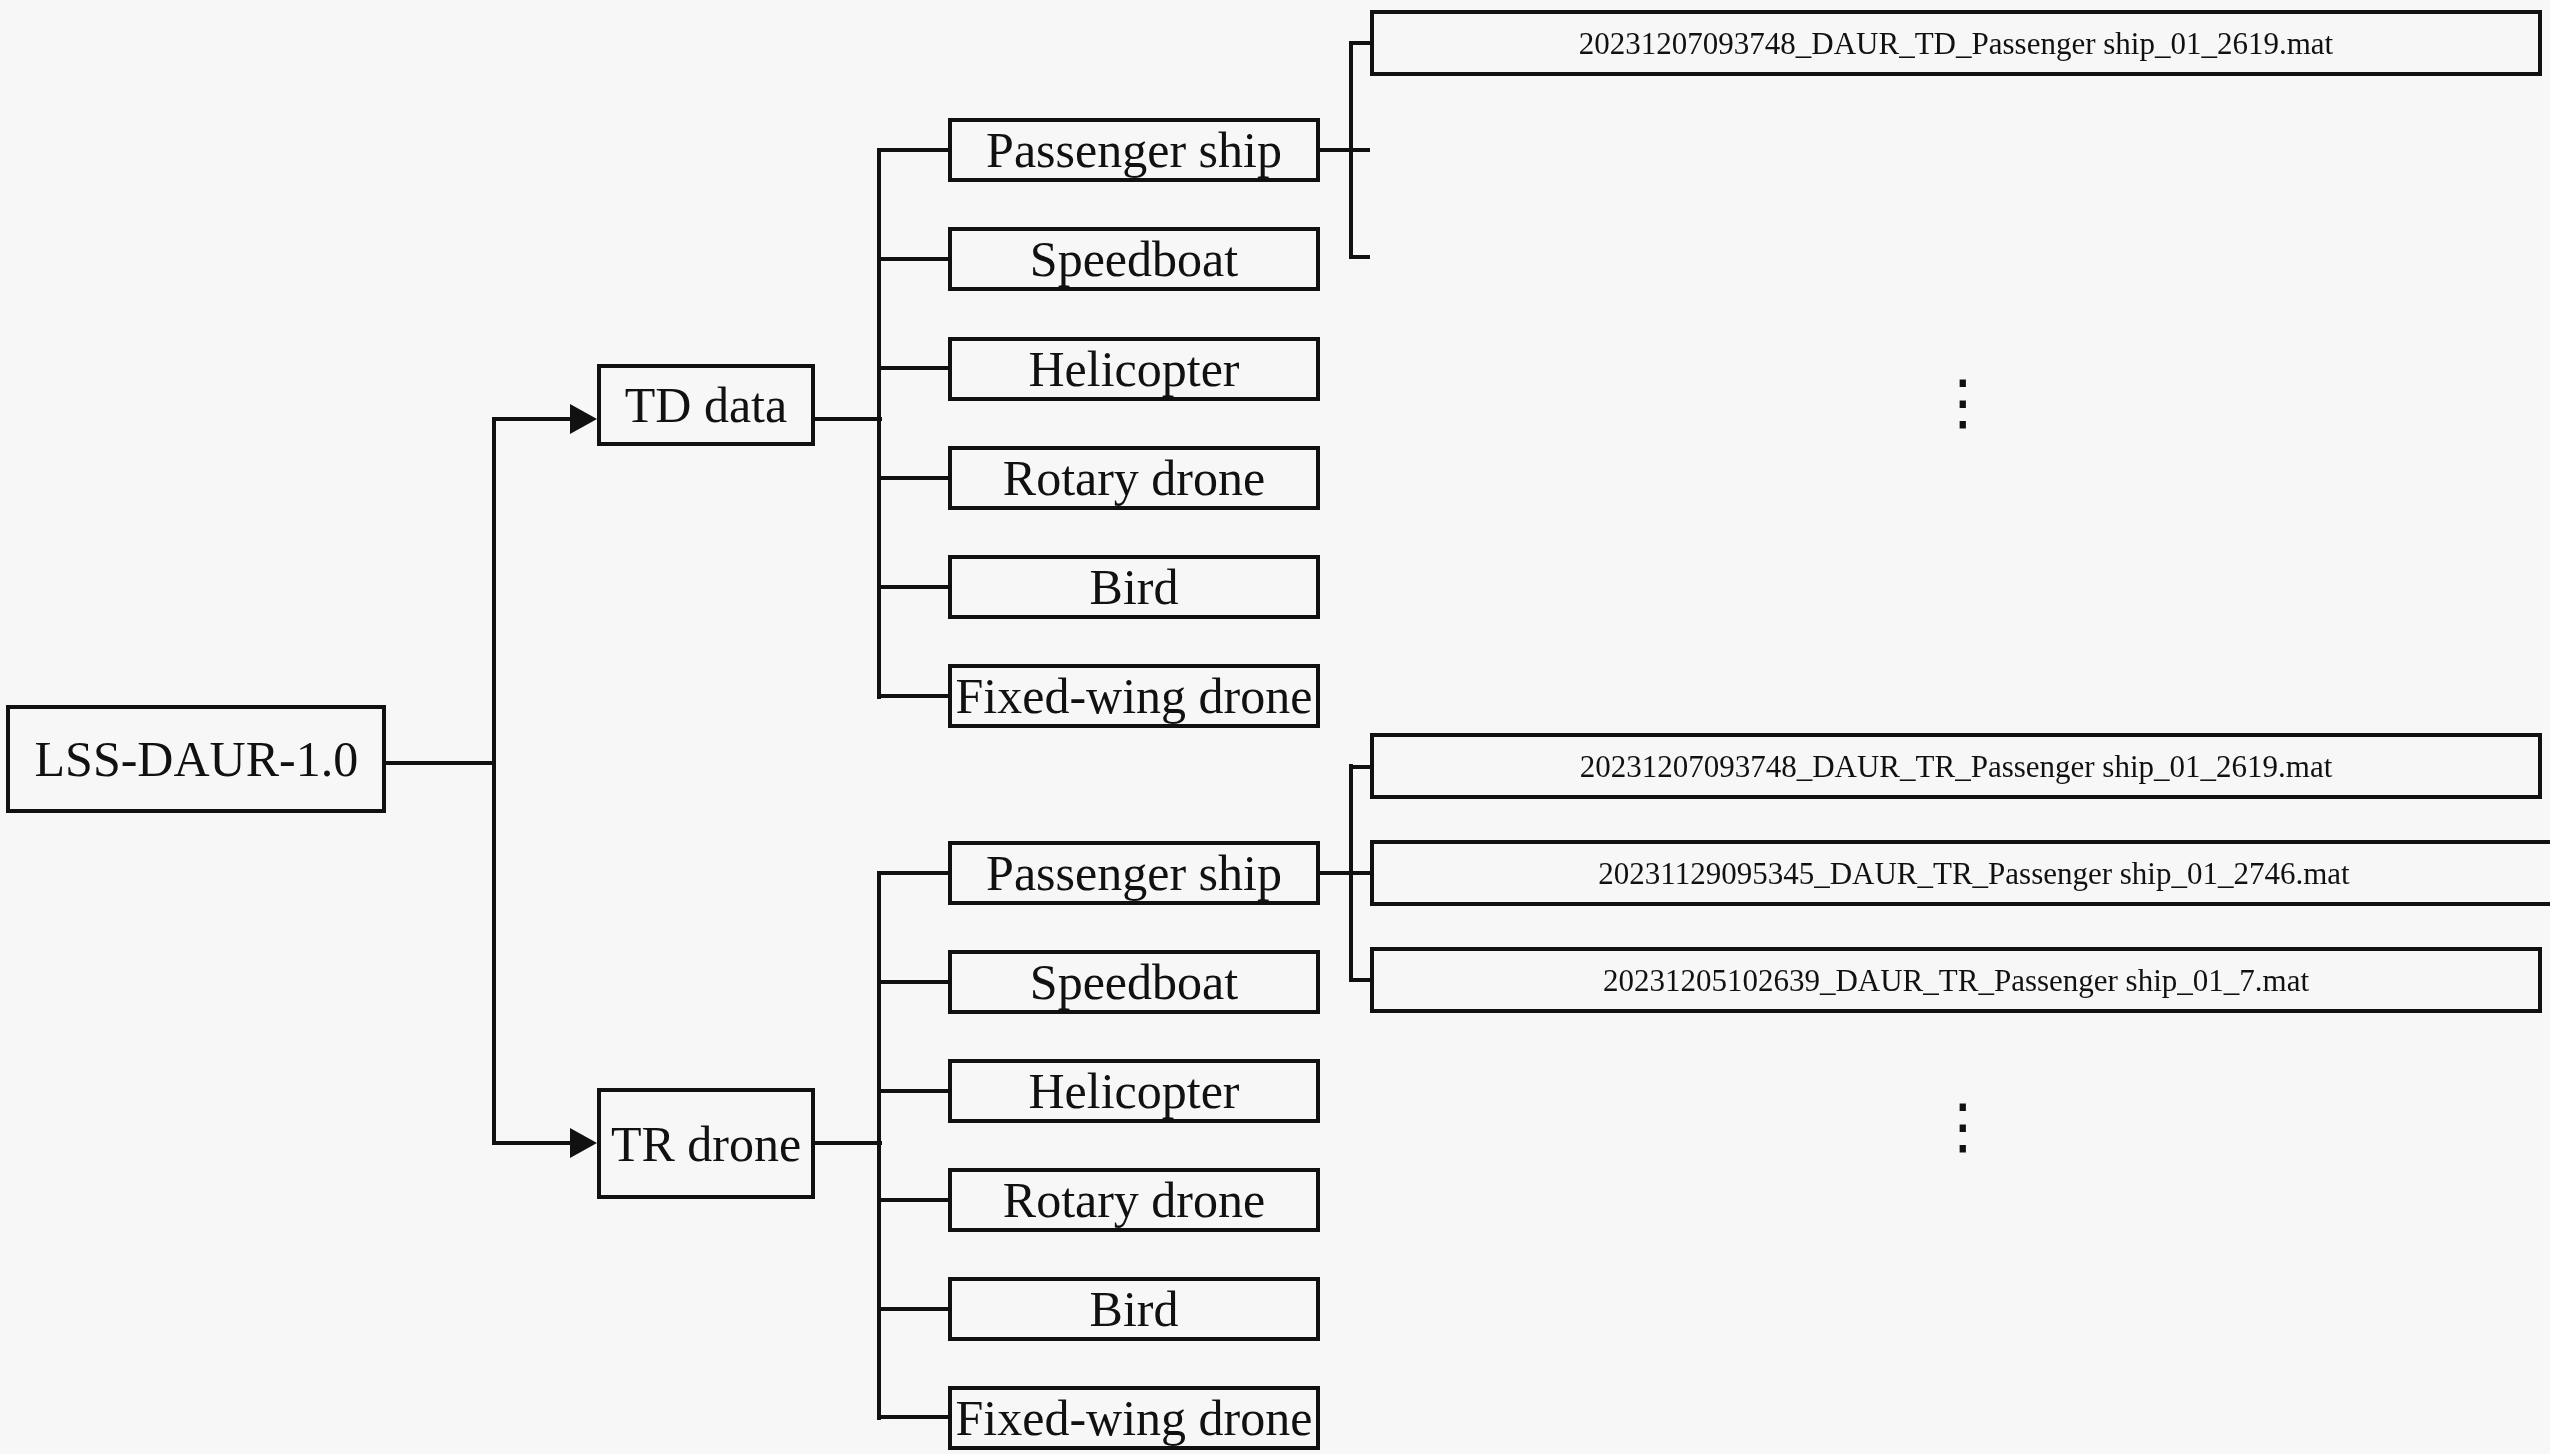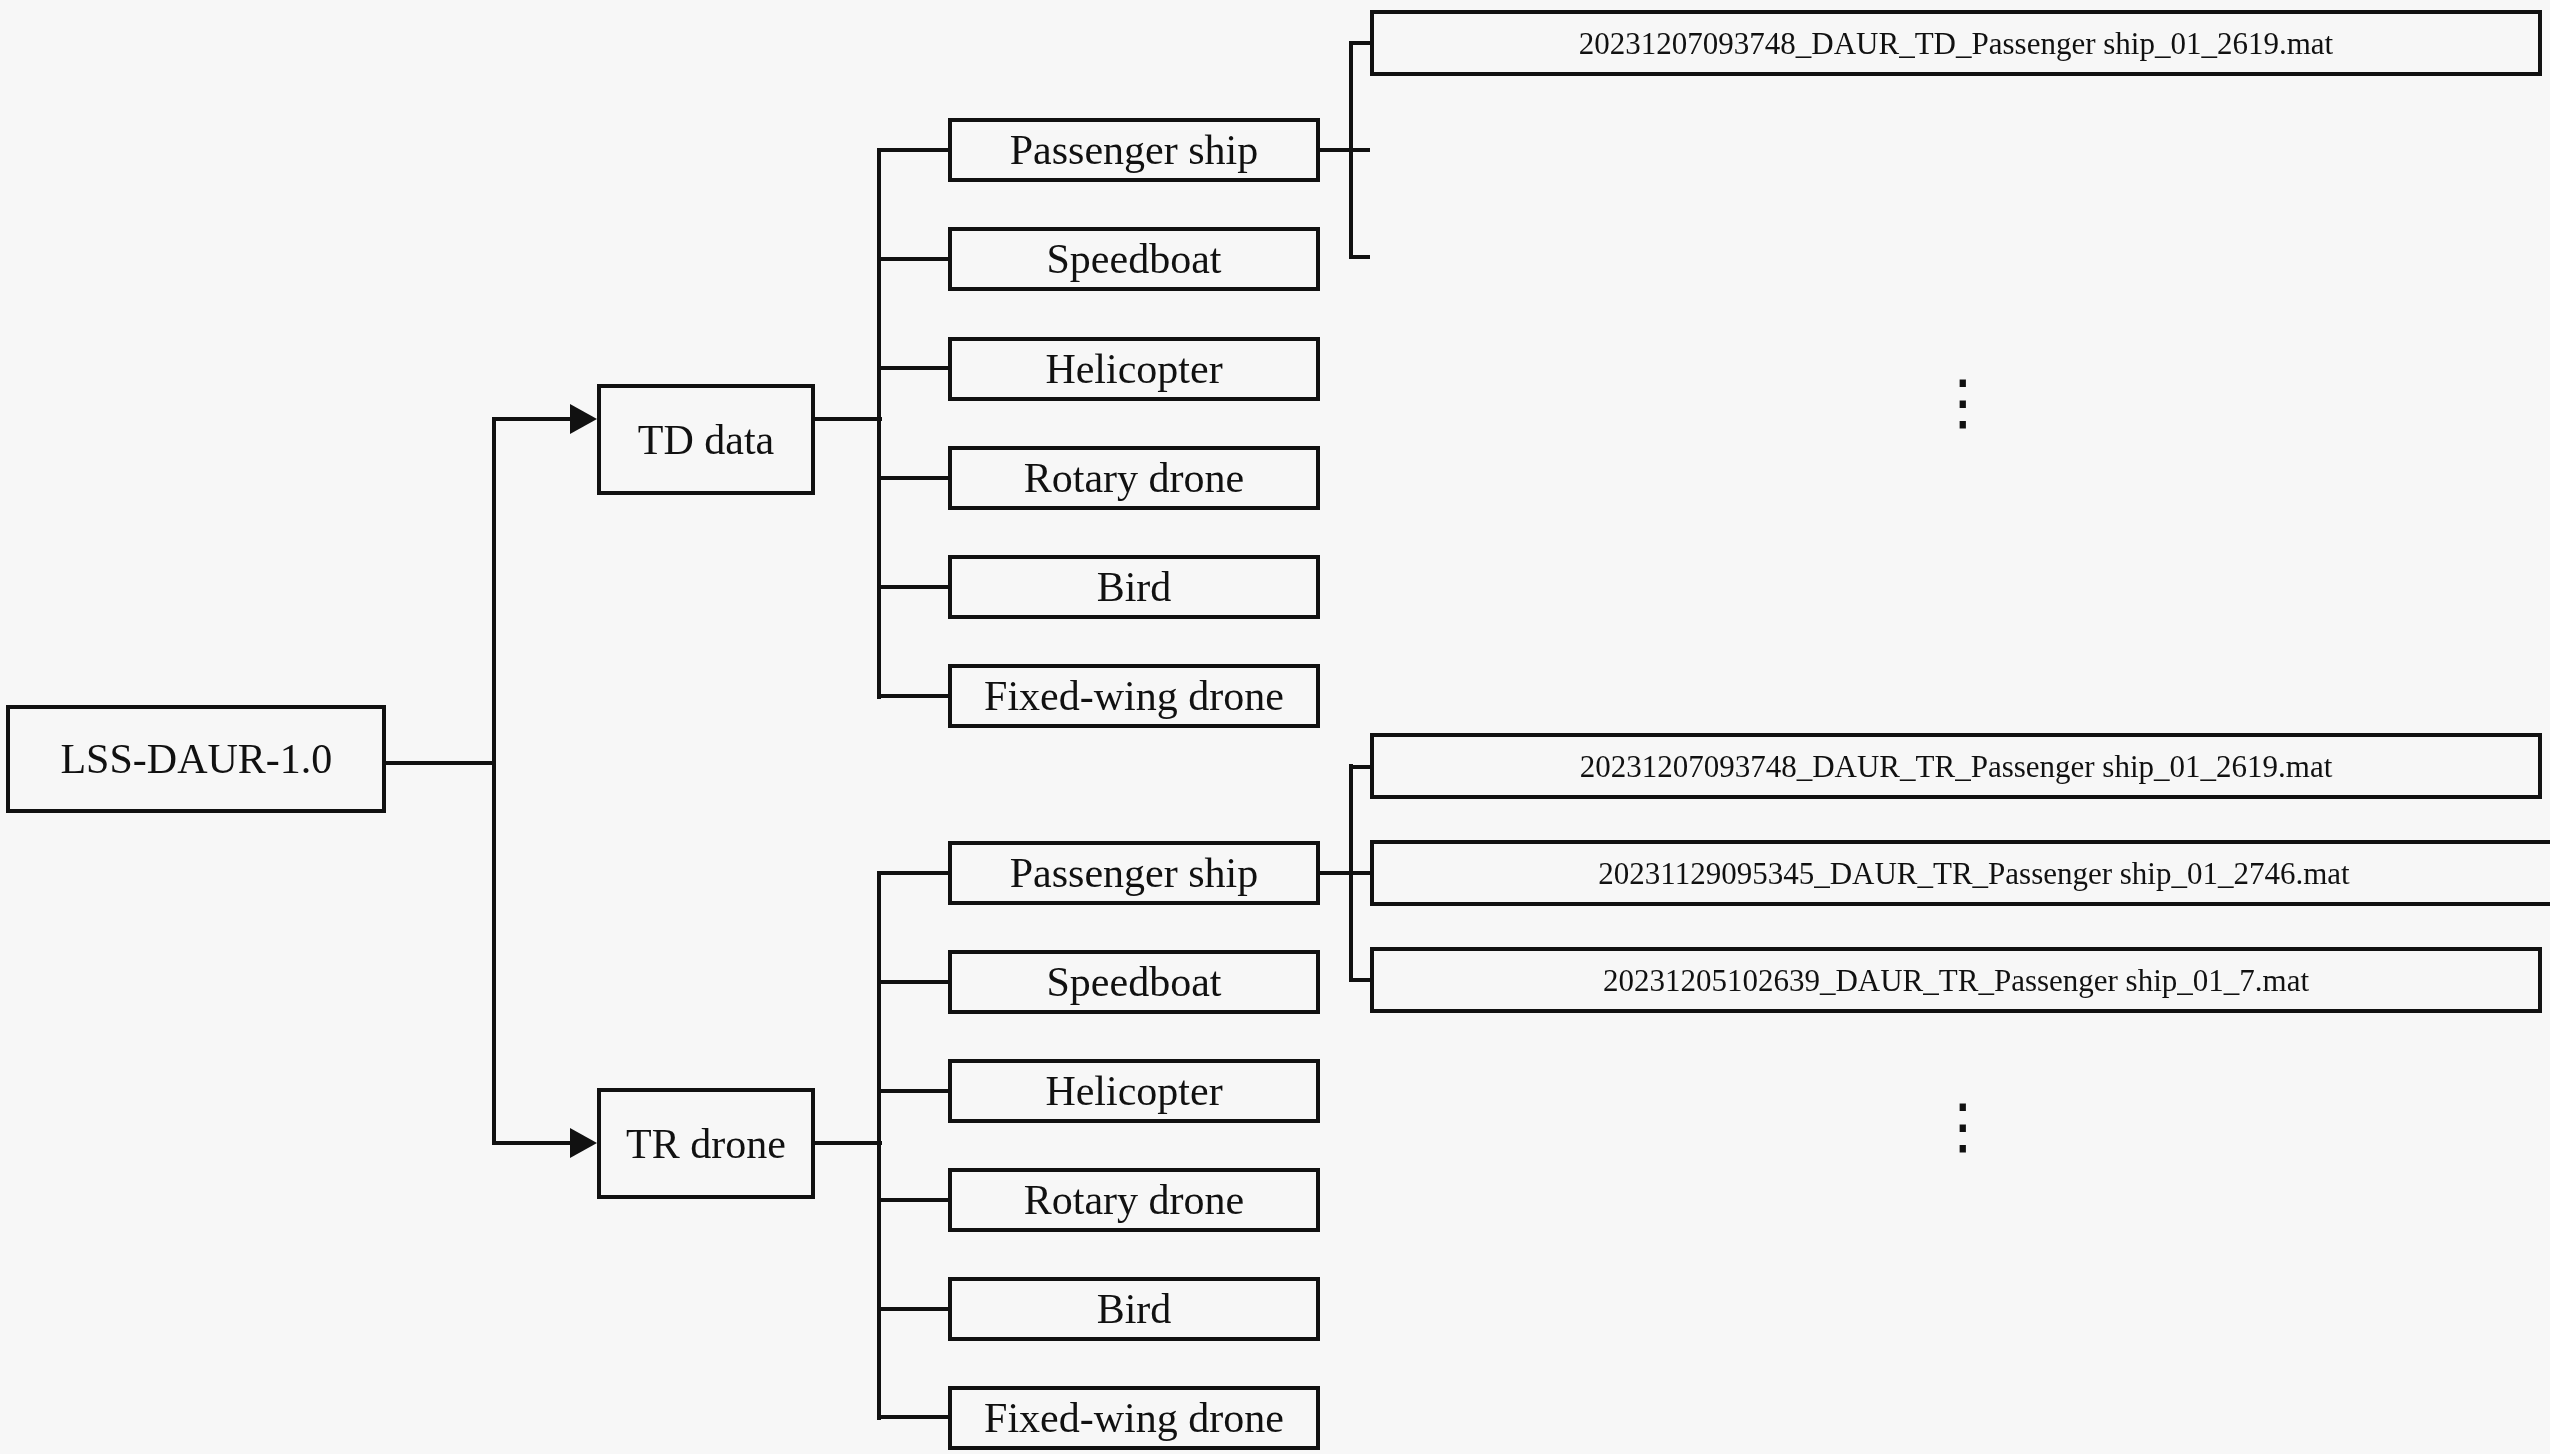--- a/index.html
+++ b/index.html
@@ -17,21 +17,21 @@
   }
   .box {
     position: absolute;
     box-sizing: border-box;
     border: 4.4px solid #111111;
     background: #f7f7f7;
     display: flex;
     align-items: center;
     justify-content: center;
     white-space: nowrap;
-    font-size: 42px;
+    font-size: 50px;
     line-height: 1;
   }
   .box.file {
     font-size: 31px;
   }
   .line {
     position: absolute;
     background: #111111;
   }
   .arrow-right {
@@ -60,21 +60,21 @@
 
   <div class="box" style="left:6.4px; top:705px; width:380px; height:108px;">LSS-DAUR-1.0</div>
 
   <div class="line" style="left:386px; top:761px; width:110px; height:4.4px;"></div>
   <div class="line" style="left:492px; top:417px; width:4.4px; height:728px;"></div>
   <div class="line" style="left:492px; top:417px; width:80px; height:4.4px;"></div>
   <div class="arrow-right" style="left:570px; top:404px;"></div>
   <div class="line" style="left:492px; top:1141px; width:80px; height:4.4px;"></div>
   <div class="arrow-right" style="left:570px; top:1128px;"></div>
 
-  <div class="box" style="left:597px; top:384px; width:218px; height:111px;">TD data</div>
+  <div class="box" style="left:597px; top:364px; width:218px; height:82px;">TD data</div>
   <div class="box" style="left:597px; top:1088px; width:218px; height:111px;">TR drone</div>
 
   <div class="line" style="left:815px; top:417px; width:67px; height:4.4px;"></div>
   <div class="line" style="left:877px; top:148px; width:4.4px; height:551px;"></div>
   <div class="line" style="left:877px; top:148px; width:71px; height:4.4px;"></div>
   <div class="line" style="left:877px; top:257px; width:71px; height:4.4px;"></div>
   <div class="line" style="left:877px; top:366px; width:71px; height:4.4px;"></div>
   <div class="line" style="left:877px; top:476px; width:71px; height:4.4px;"></div>
   <div class="line" style="left:877px; top:585px; width:71px; height:4.4px;"></div>
   <div class="line" style="left:877px; top:694px; width:71px; height:4.4px;"></div>

